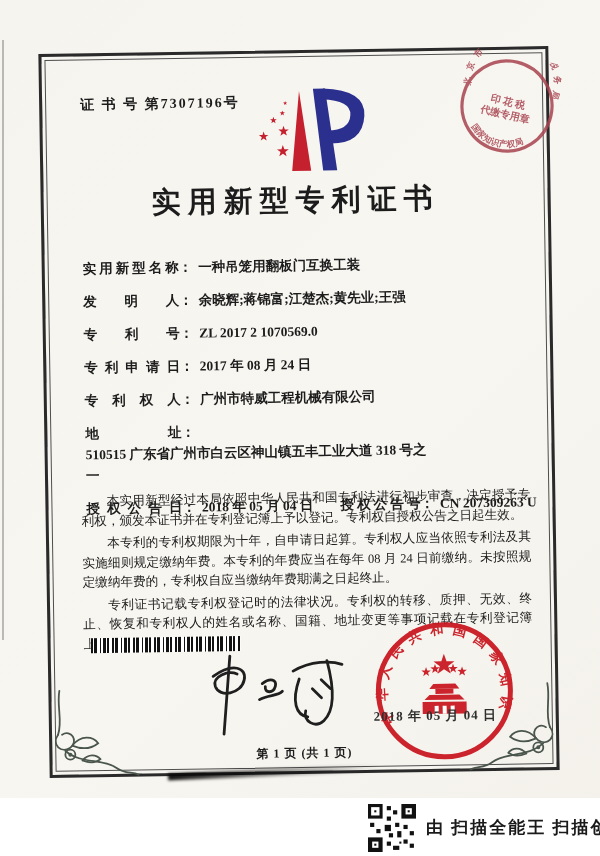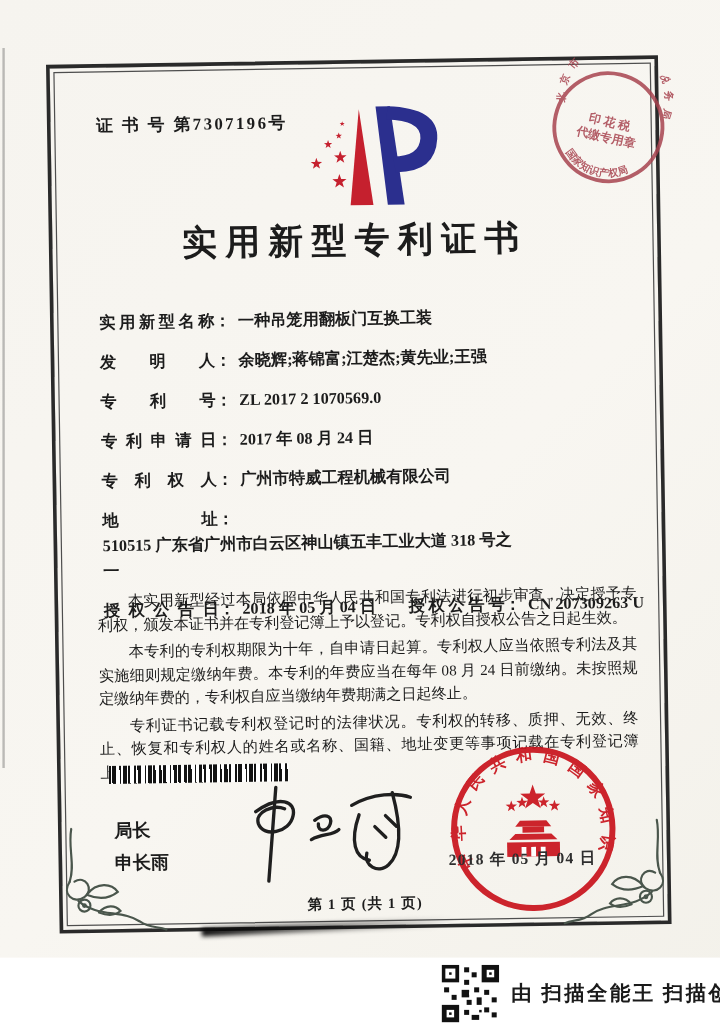--- a/index.html
+++ b/index.html
@@ -117,24 +117,20 @@
   </div>
 
   <div class="paras">
     <p>本实用新型经过本局依照中华人民共和国专利法进行初步审查，决定授予专利权，颁发本证书并在专利登记簿上予以登记。专利权自授权公告之日起生效。</p>
     <p>本专利的专利权期限为十年，自申请日起算。专利权人应当依照专利法及其实施细则规定缴纳年费。本专利的年费应当在每年 08 月 24 日前缴纳。未按照规定缴纳年费的，专利权自应当缴纳年费期满之日起终止。</p>
     <p>专利证书记载专利权登记时的法律状况。专利权的转移、质押、无效、终止、恢复和专利权人的姓名或名称、国籍、地址变更等事项记载在专利登记簿上。</p>
   </div>
 
   <div class="barcode"></div>
 
-  <div class="director">
-    <div>局长</div>
-    <div>申长雨</div>
-  </div>
 
   <div class="signature">
     <svg width="160" height="95" viewBox="0 0 160 95">
       <g fill="none" stroke="#1f1f1f" stroke-width="2.8" stroke-linecap="round">
         <path d="M20,26 C40,12 54,18 51,30 C48,44 26,48 22,36 C19,26 35,20 44,24"></path>
         <path d="M37,6 L30,84"></path>
         <path d="M69,34 C77,28 84,30 82,37 C80,44 71,44 72,37"></path>
         <path d="M66,50 C75,45 84,47 89,42"></path>
         <path d="M100,22 C118,12 138,12 149,16"></path>
         <path d="M106,30 C98,52 102,66 114,68"></path>

